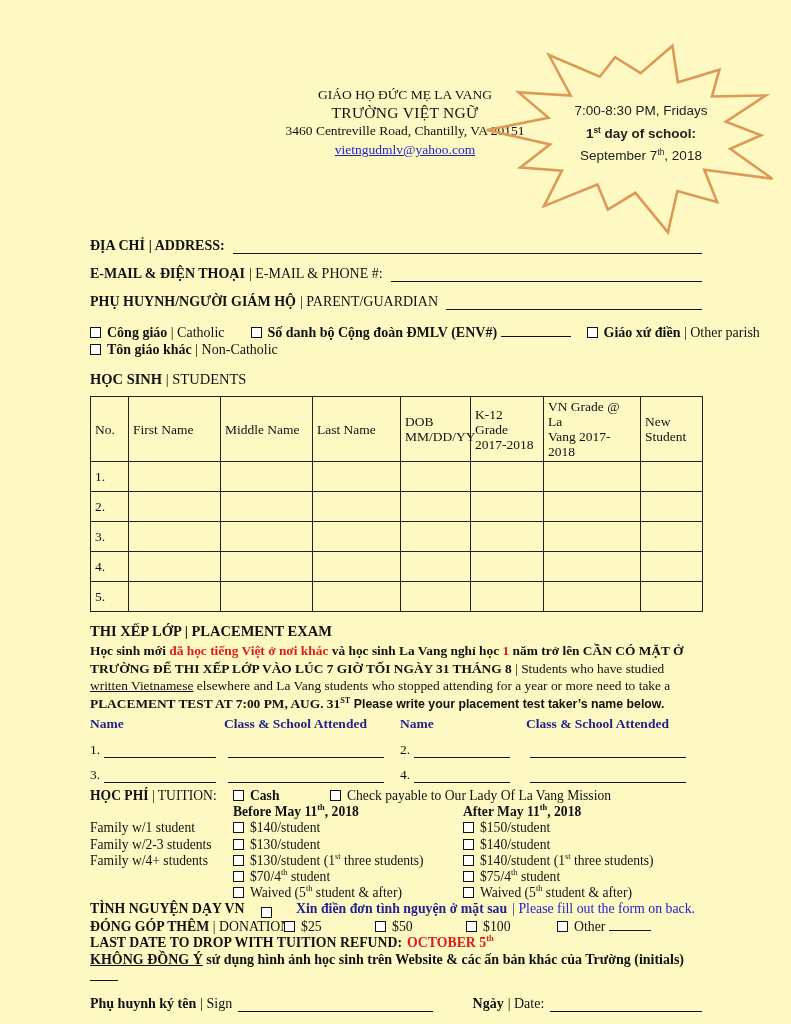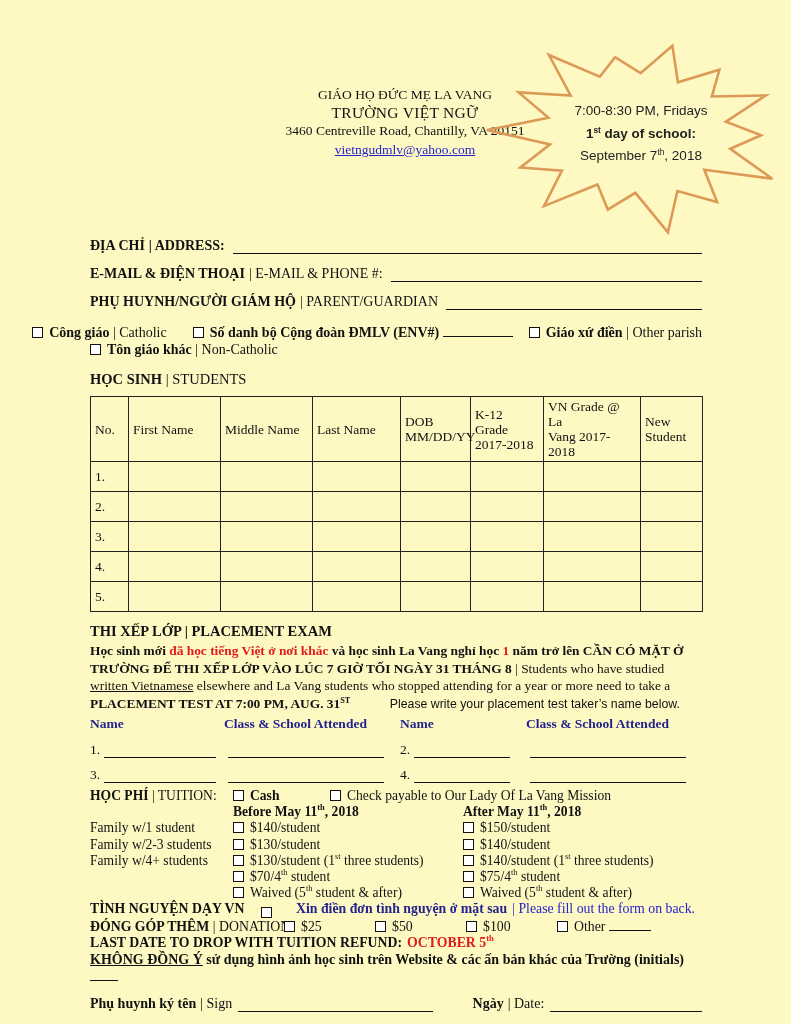--- a/index.html
+++ b/index.html
@@ -24,38 +24,38 @@
     font-size:21.5px; font-weight:bold; line-height:27px; letter-spacing:.2px;}
   
   .form-body{position:absolute; left:90px; top:236px; width:612px; font-size:14px;}
   .b{font-weight:bold;}
   .field-row{display:flex; align-items:center; height:20px; margin-bottom:8px; white-space:nowrap;}
   .field-row .lbl{margin-right:4px;}
   .fl{flex:1; border-bottom:1px solid #111; height:14px; margin-left:4px;}
   .blank{display:inline-block; border-bottom:1px solid #111; height:12px; vertical-align:baseline;}
   .cb{display:inline-block; width:9px; height:9px; border:1.5px solid #111; margin-right:6px; vertical-align:-1px; background:#fff; cursor:pointer;}
   
-  .rel-row1{display:flex; margin-top:12px; line-height:17px; white-space:nowrap;justify-content:flex-end;}
+  .rel-row1{display:flex; margin-top:12px; line-height:17px; white-space:nowrap;}
   .rel-row2{line-height:17px;}
   .rel-env{margin-left:26px;}
   .rel-parish{margin-left:16px;}
   
   .sec-heading{margin-top:13px; font-size:14.5px;}
   table.students{border-collapse:collapse; margin-top:8px; width:612px; table-layout:fixed; font-size:13.5px;}
   table.students th, table.students td{border:1px solid #222; font-weight:normal; padding:2px 4px; text-align:left; vertical-align:middle;}
   table.students th{height:32px; line-height:15px;}
   table.students td{height:25px;}
   td.num{text-align:right; padding-right:7px;}
   th.ctr{text-align:center;}
   
   .pe-heading{margin-top:11px; font-weight:bold; font-size:14.5px;}
   .pe-para{margin-top:2px; width:612px; font-size:13.4px; line-height:17.5px;}
   .red{color:#e01b1b;}
   .ul{text-decoration:underline;}
-  .sans-note{font-family:"Liberation Sans", sans-serif; font-size:12.3px; font-weight:normal;margin-left:36px;}
+  .sans-note{font-family:"Liberation Sans", sans-serif; font-size:12.3px; font-weight:bold;}
   .navy{color:#23238e;}
   .pe-grid{margin-top:2px; font-size:13.5px;}
   .pe-hrow{display:flex; font-weight:bold; color:#23238e; line-height:18px;}
   .pe-row{display:flex; align-items:flex-end; height:25px;}
   .pe-c1{width:126px;} .pe-c2{width:160px; margin-left:8px;} .pe-c3{width:110px; margin-left:16px;} .pe-c4{width:160px; margin-left:16px;}
   .pe-line{display:flex; align-items:flex-end;}
   .pe-line .fl{height:13px;}
   
   .tu{margin-top:5px; font-size:13.6px; line-height:16.2px;}
   .tu-row{display:flex; white-space:nowrap;}

